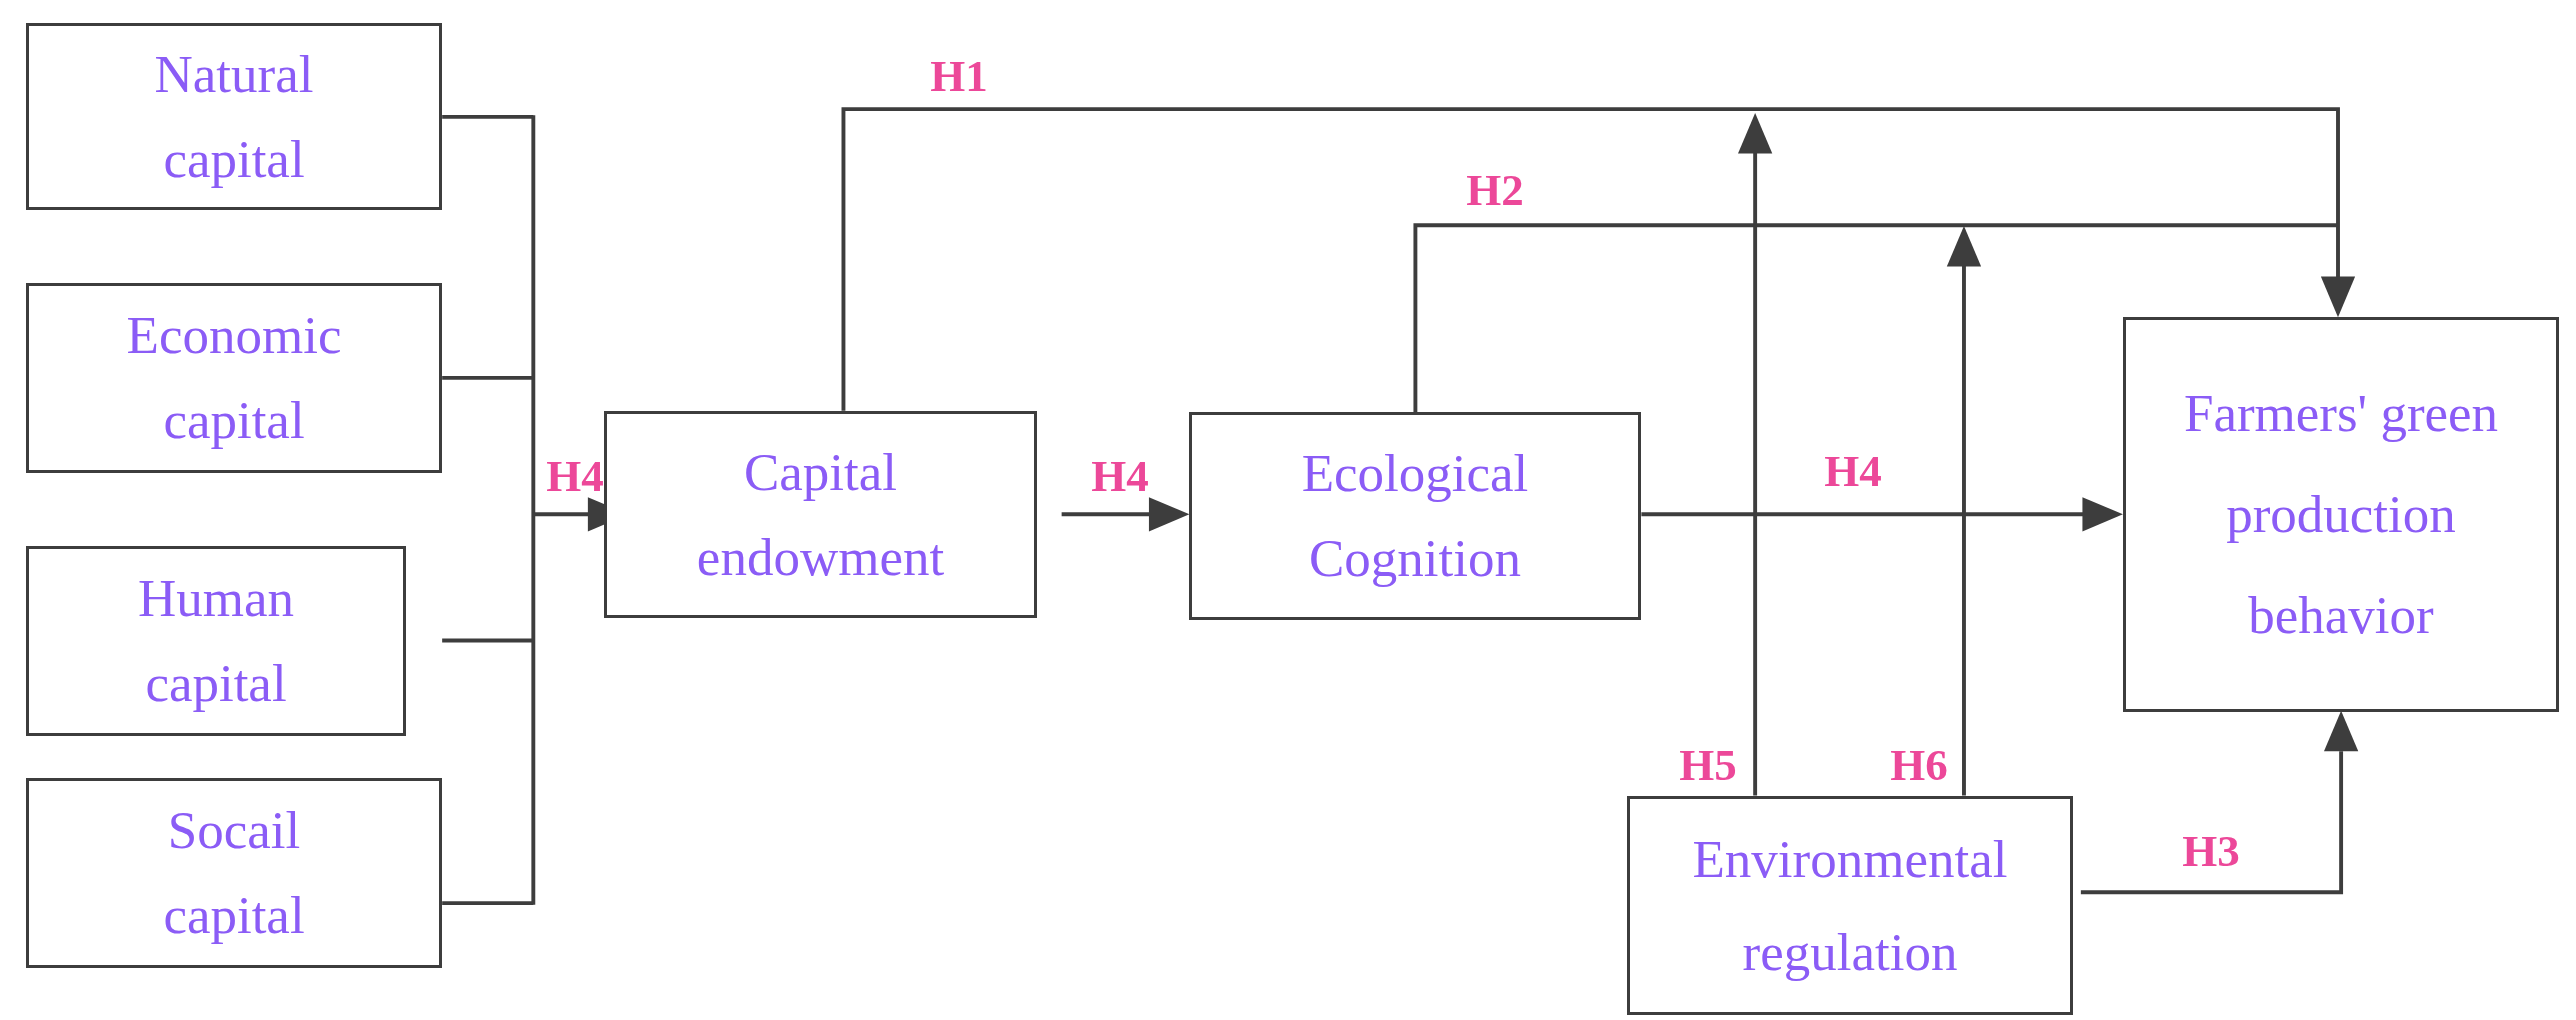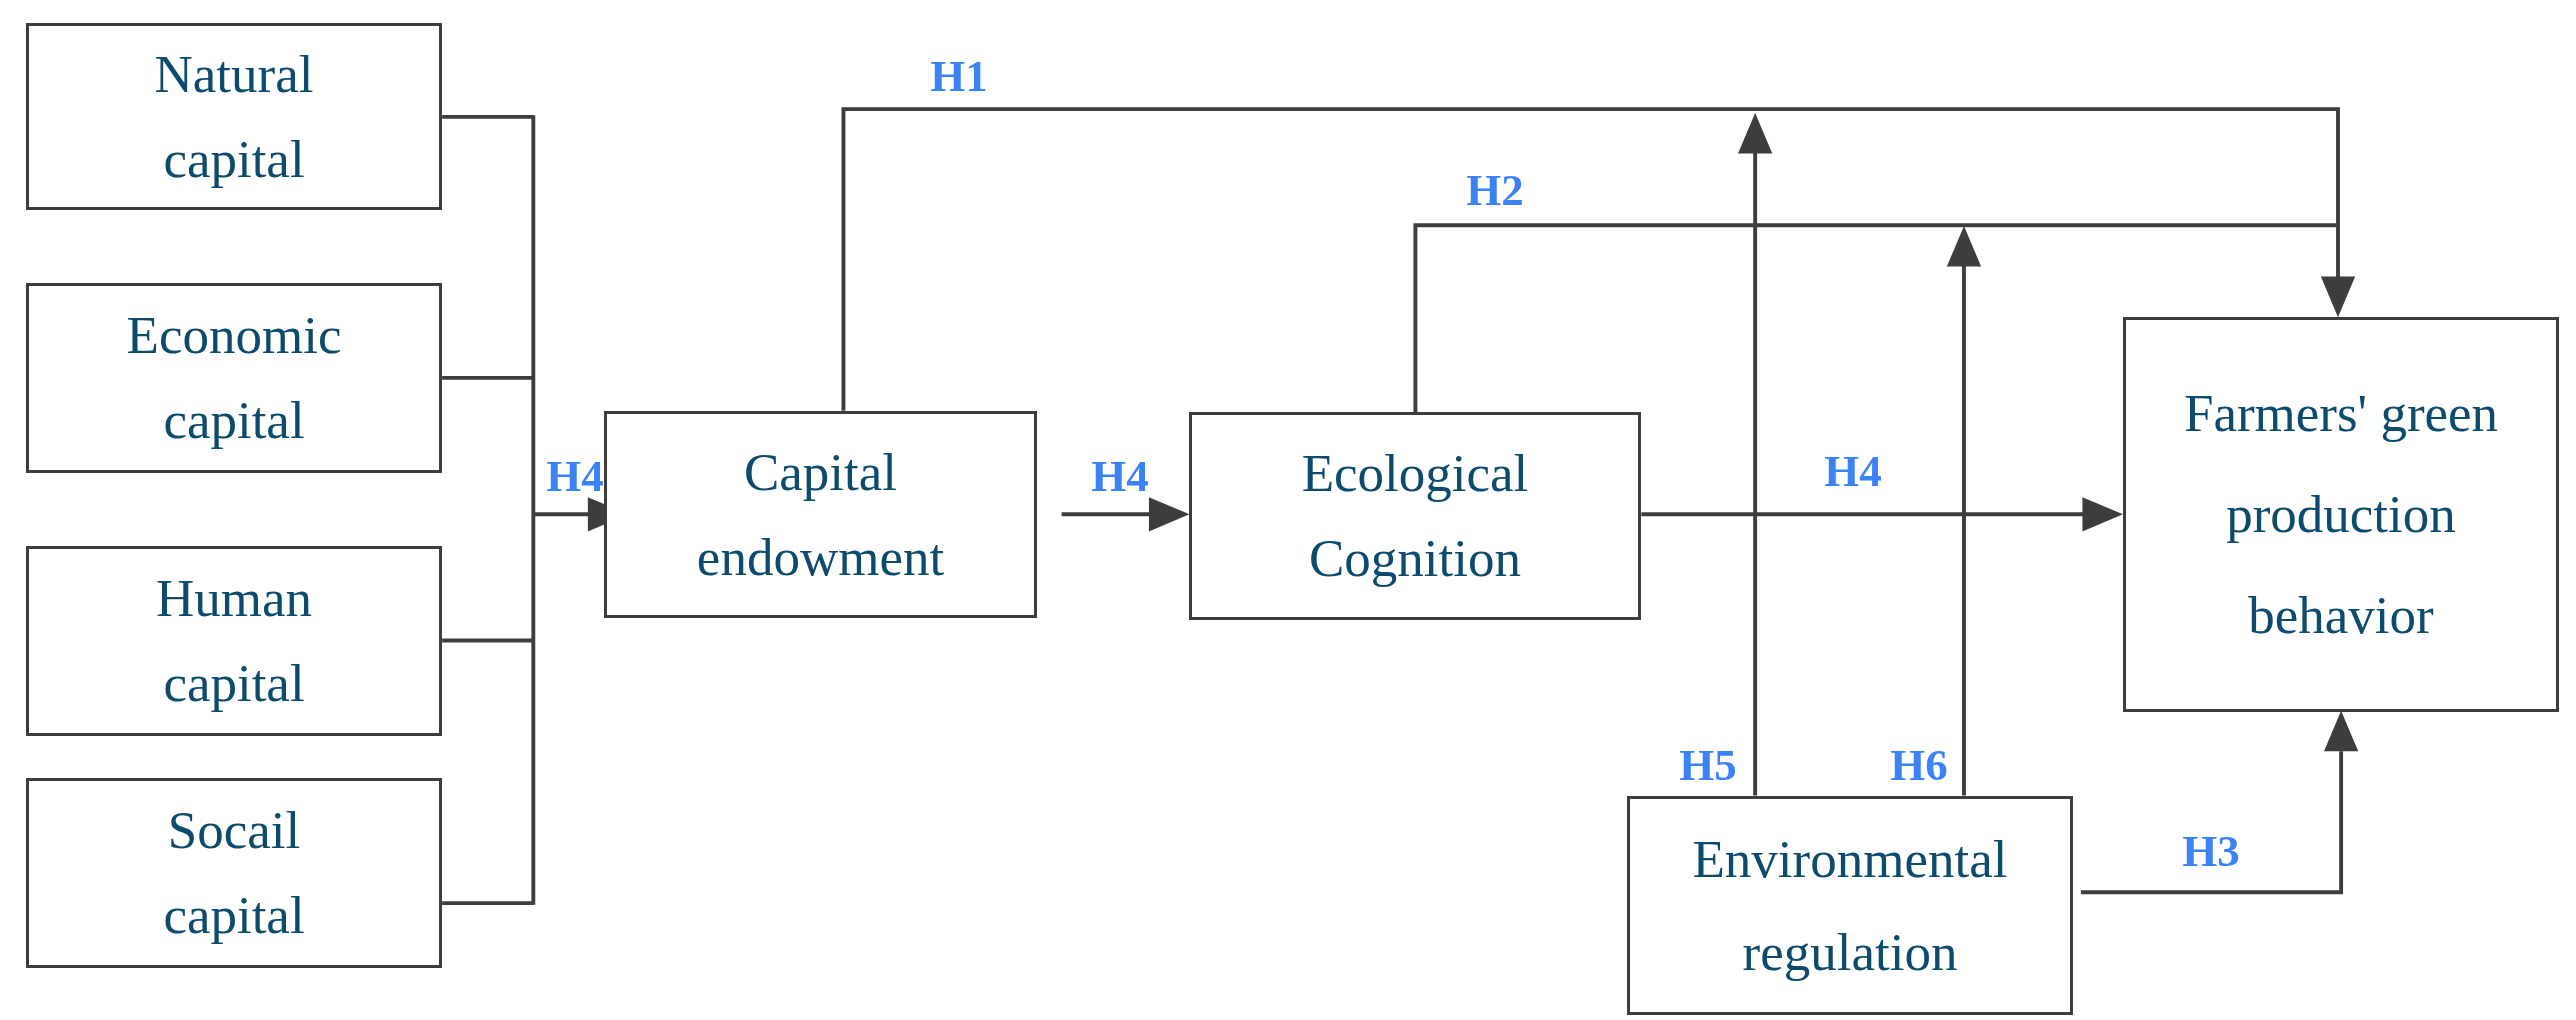--- a/index.html
+++ b/index.html
@@ -32,38 +32,38 @@
   }
   .box {
     position: absolute;
     box-sizing: border-box;
     border: 3.1px solid #3d3d3d;
     background: #ffffff;
     display: flex;
     align-items: center;
     justify-content: center;
     text-align: center;
-    color: #0c4a6e;
+    color: #8b5cf6;
     font-size: 53px;
     line-height: 1.6;
   }
   .box span { display: inline-block; }
   .b-small span   { max-width: 257px; }
   .b-capital span { max-width: 269px; }
   .b-ecolog span  { max-width: 277px; }
   .b-farmers      { line-height: 1.9; }
   .b-farmers span { max-width: 362px; }
   .b-envreg       { line-height: 1.75; }
   .b-envreg span  { max-width: 394px; }
   .plabel {
     position: absolute;
     transform: translate(-50%, -50%);
     font-weight: bold;
     font-size: 45px;
-    color: #3b82f6;
+    color: #ec4899;
     white-space: nowrap;
   }
 </style>
 </head>
 <body>
 
 <div class="canvas">
 
   <svg class="lines-svg" viewBox="0 0 3305 1309">
 
@@ -98,21 +98,21 @@
   </svg>
 
   <div class="box b-small" style="left:26px; top:23.4px; width:416px; height:187px;">
     <span>Natural capital</span>
   </div>
 
   <div class="box b-small" style="left:26px; top:283px; width:416px; height:190px;">
     <span>Economic capital</span>
   </div>
 
-  <div class="box b-small" style="left:26px; top:546px; width:416px; height:190px;align-items:center;">
+  <div class="box b-small" style="left:26px; top:546px; width:380px; height:190px;align-items:center;">
     <span>Human capital</span>
   </div>
 
   <div class="box b-small" style="left:26px; top:778px; width:416px; height:190px;">
     <span>Socail capital</span>
   </div>
 
   <div class="box b-capital" style="left:604px; top:411px; width:433px; height:207px;">
     <span>Capital endowment</span>
   </div>

